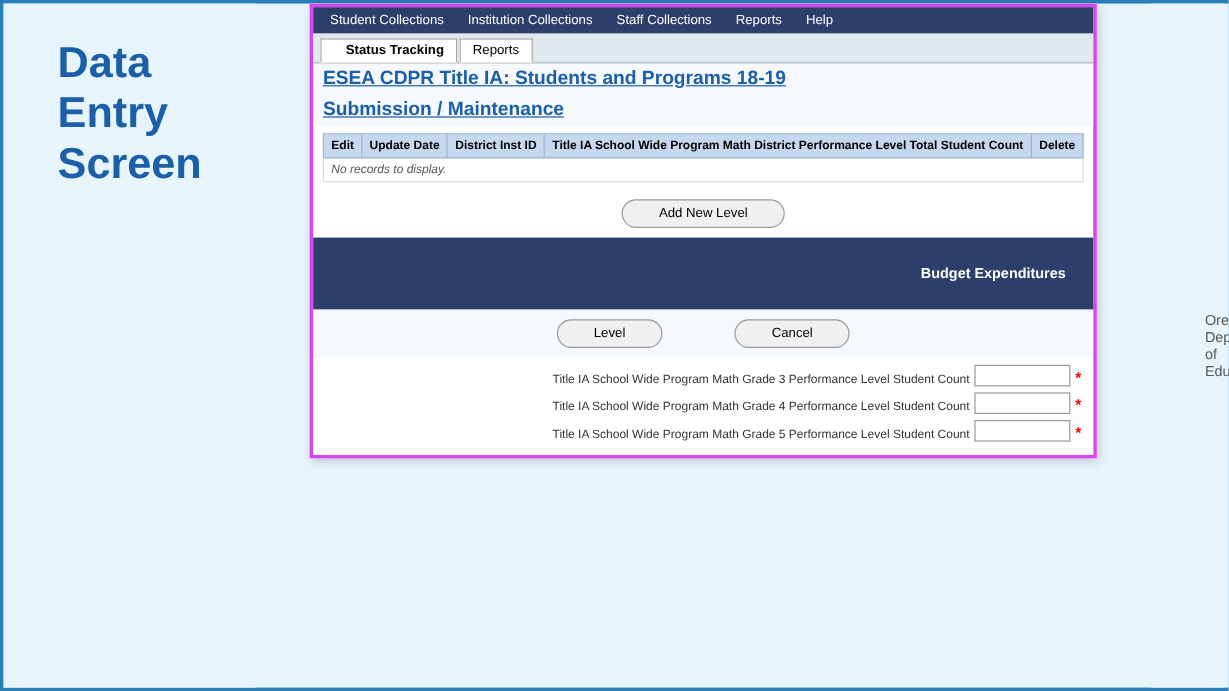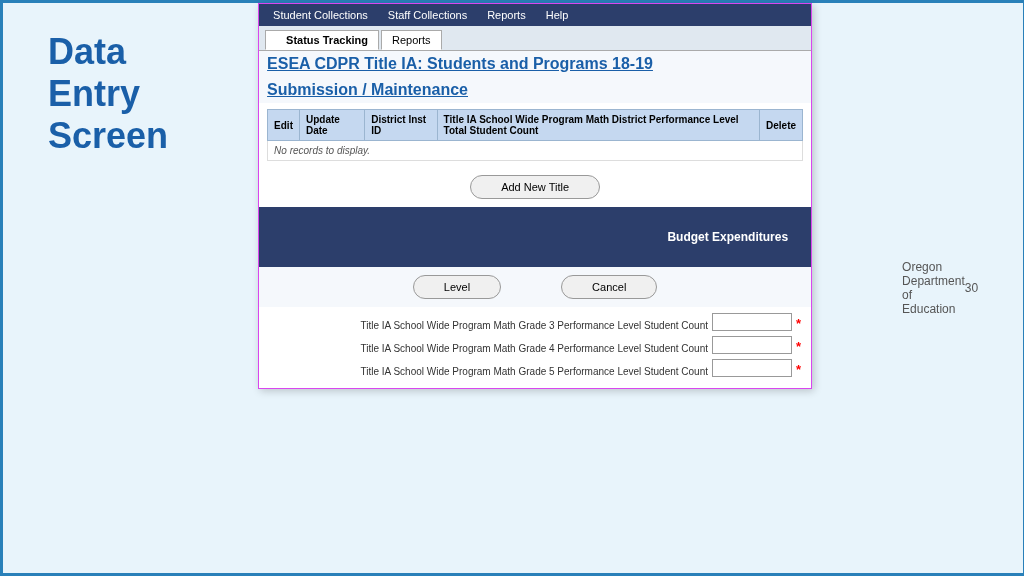--- a/index.html
+++ b/index.html
@@ -36,22 +36,22 @@
     .slide-body {
       flex: 1;
       display: flex;
       justify-content: center;
       align-items: flex-start;
       padding: 0 45px 10px 45px;
     }
 
     .app-window {
       background: #fff;
-      border: 1px solid #d946ef;
-      width: 554px;
+      border: 3px solid #d946ef;
+      width: 656px;
       box-shadow: 2px 2px 8px rgba(0,0,0,0.2);
       font-size: 11px;
       font-family: Arial, sans-serif;
     }
 
     
     .nav-bar {
       background: #2c3e6b;
       display: flex;
       align-items: stretch;
@@ -228,20 +228,21 @@
 
   <div class="slide-header">
     <h1 class="slide-title">Data Entry Screen</h1>
   </div>
 
   <div class="slide-body">
     <div class="app-window">
 
       <div class="nav-bar">
         <div class="nav-item">Student Collections</div>
+        <div class="nav-item">Institution Collections</div>
         <div class="nav-item">Staff Collections</div>
         <div class="nav-item">Reports</div>
         <div class="nav-item">Help</div>
       </div>
 
       <div class="tab-row">
         <div class="tab active">Status Tracking</div>
         <div class="tab">Reports</div>
       </div>
 
@@ -264,21 +265,21 @@
             </tr>
           </thead>
           <tbody>
             <tr>
               <td colspan="5">No records to display.</td>
             </tr>
           </tbody>
         </table>
       </div>
 
-      <button class="btn-add-record">Add New Title</button>
+      <button class="btn-add-record">Add New Level</button>
 
       <div class="budget-header">Budget Expenditures</div>
 
       <div class="btn-row">
         <button class="btn-save">Level</button>
         <button class="btn-cancel">Cancel</button>
       </div>
 
       <div class="form-section">
 

